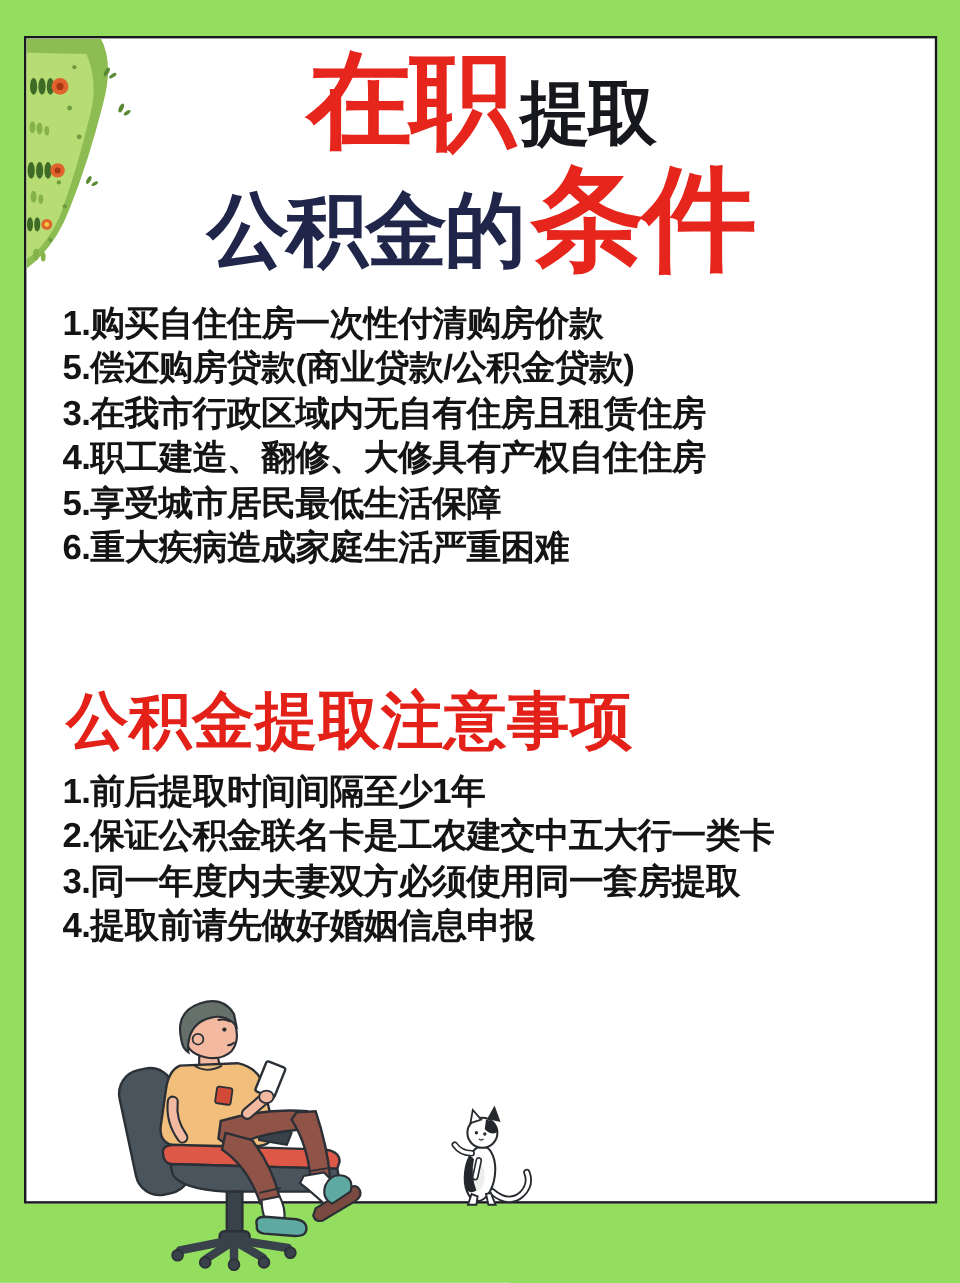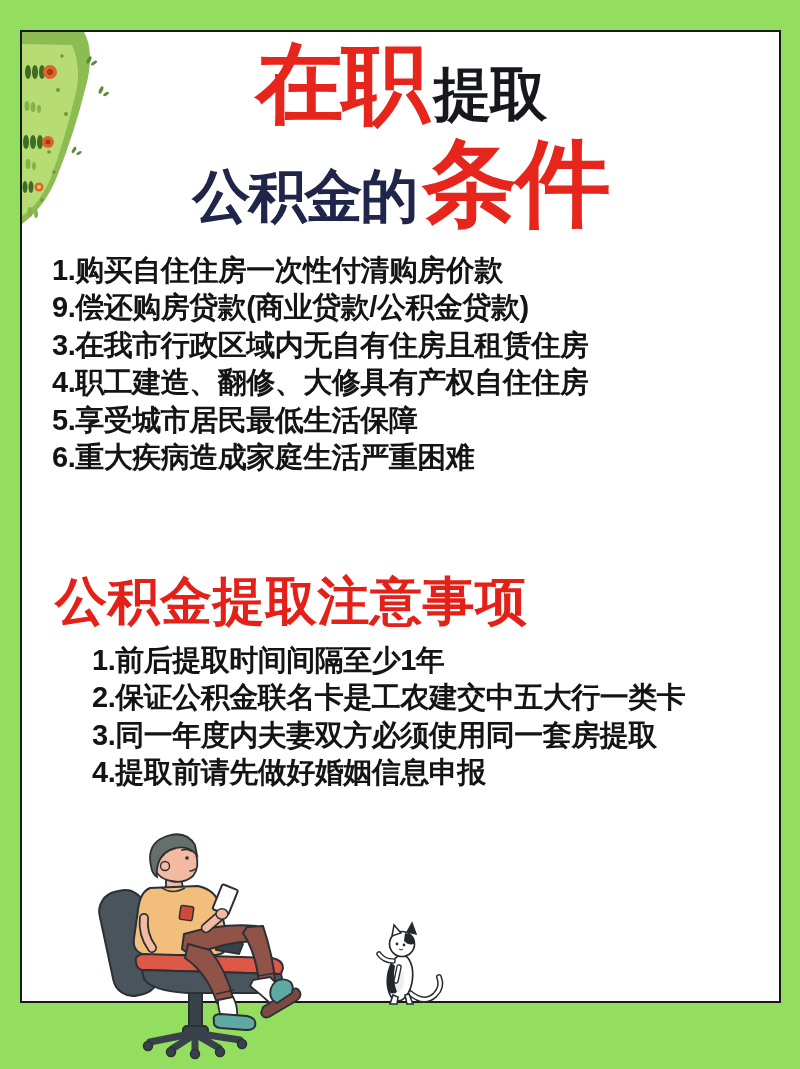--- a/index.html
+++ b/index.html
@@ -27,34 +27,34 @@
   
   .title-block {
     position:absolute; top:8px; left:0; right:0;
     text-align:center; z-index:2;
     font-weight:900; line-height:1;
     letter-spacing:-2px;
   }
   .title-row { display:flex; justify-content:center; align-items:baseline; gap:6px; }
   .t-big-red   { font-size:88px; color:var(--title-red,#E6251C); }
   .t-mid-dark  { font-size:58px; color:var(--title-dark,#17181D);text-align:center; }
-  .t-mid-navy  { font-size:58px; color:var(--title-navy,#20264A); }
+  .t-mid-navy  { font-size:68px; color:var(--title-navy,#20264A); }
   .t-big-red2  { font-size:95px; color:var(--title-red,#E6251C); }
   .title-row2 { margin-top:8px; }
 
   
   .plain-list {
     position:absolute; left:30px; right:20px; z-index:2;
     font-size:29px; font-weight:700;
     color:var(--body-text,#141414);
     line-height:37.4px; letter-spacing:-0.5px;
     white-space:nowrap;
   }
   .conditions-list { top:220px; }
-  .notes-list      { top:610px;margin-left:40px; }
+  .notes-list      { top:610px; }
 
   .notes-heading {
     position:absolute; top:505px; left:33px; z-index:2;
     font-size:52px; font-weight:900;
     color:var(--heading-red,#E32119);
     letter-spacing:0.5px; line-height:1.1;
     white-space:nowrap;
     margin-top:36px;
   }
 
@@ -129,21 +129,21 @@
         <span class="t-mid-dark">提取</span>
       </div>
       <div class="title-row title-row2">
         <span class="t-mid-navy">公积金的</span>
         <span class="t-big-red2">条件</span>
       </div>
     </div>
 
     <div class="plain-list conditions-list">
       <div class="li">1.购买自住住房一次性付清购房价款</div>
-      <div class="li">9.偿还购房贷款(商业贷款/公积金贷款)</div>
+      <div class="li">5.偿还购房贷款(商业贷款/公积金贷款)</div>
       <div class="li">3.在我市行政区域内无自有住房且租赁住房</div>
       <div class="li">4.职工建造、翻修、大修具有产权自住住房</div>
       <div class="li">5.享受城市居民最低生活保障</div>
       <div class="li">6.重大疾病造成家庭生活严重困难</div>
     </div>
 
     <div class="notes-heading">公积金提取注意事项</div>
 
     <div class="plain-list notes-list">
       <div class="li">1.前后提取时间间隔至少1年</div>

